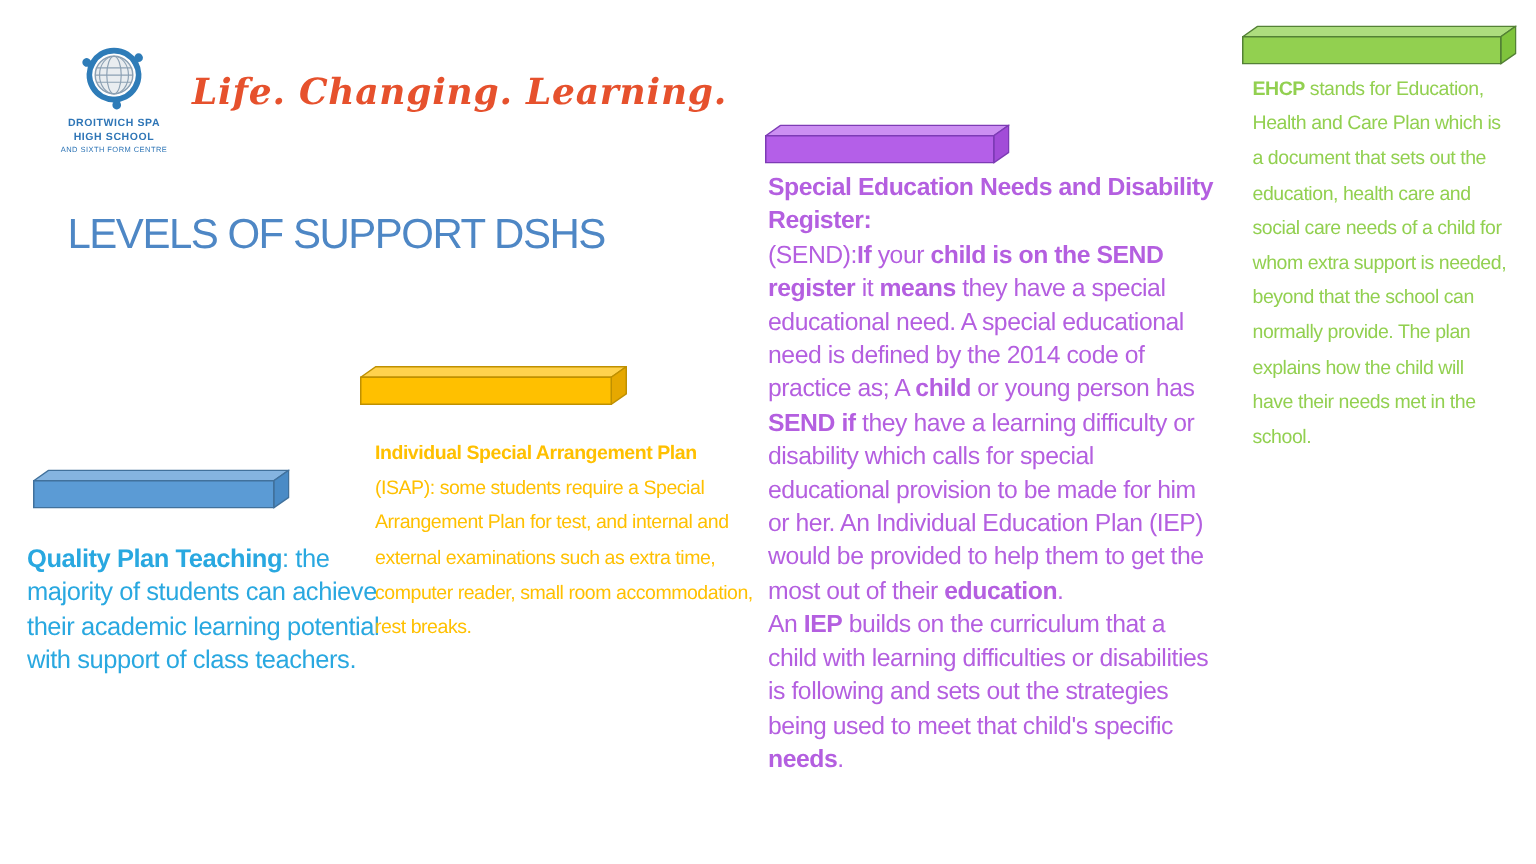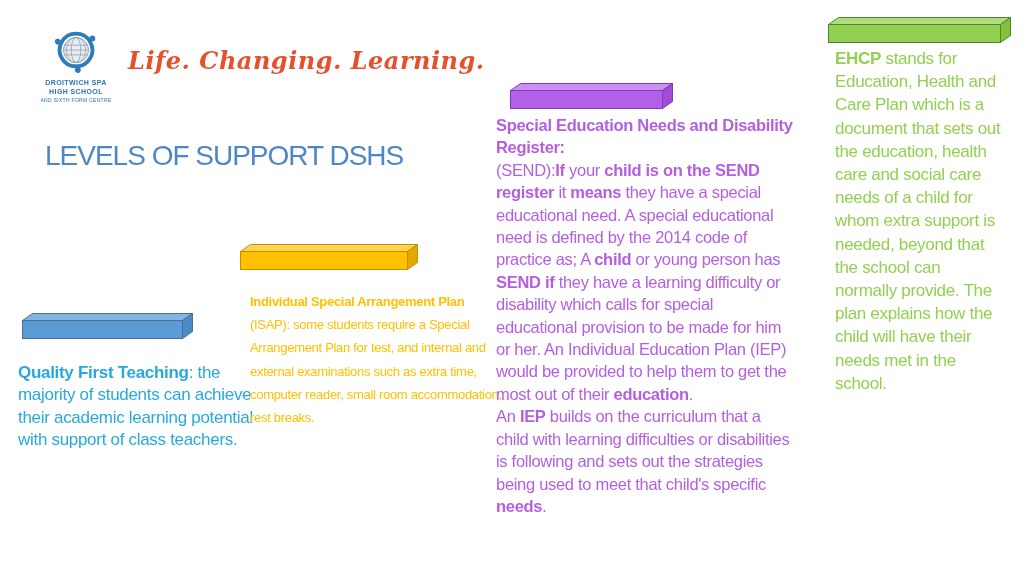--- a/index.html
+++ b/index.html
@@ -23,22 +23,22 @@
     font-size: 28px; letter-spacing: -1px; font-weight: 500; white-space: nowrap;
   }
   
   .bar { position: absolute; }
   .bar polygon, .bar rect { stroke-width: 1; }
   
   .leveltext { position: absolute; letter-spacing: -0.3px; }
   .leveltext b { font-weight: 700; }
   .lt-1 { left: 18px;  top: 362px; width: 238px; font-size: 17px;   line-height: 22.4px; }
   .lt-2 { left: 250px; top: 290px; width: 252px; font-size: 13px;   line-height: 23.2px; }
-  .lt-3 { left: 496px; top: 114px; width: 300px; font-size: 16.5px; line-height: 22.4px; }
-  .lt-4 { left: 835px; top: 47px;  width: 170px; font-size: 17px; line-height: 23.2px; }
+  .lt-3 { left: 512px; top: 114px; width: 300px; font-size: 16.5px; line-height: 22.4px; }
+  .lt-4 { left: 835px; top: 47px;  width: 170px; font-size: 13px; line-height: 23.2px; }
 </style>
 </head>
 <body>
 
 <div class="slide">
 
   <div class="logo">
     <svg viewBox="0 0 56 56">
       <circle cx="28" cy="27" r="13" fill="#e9edf0" stroke="#8ba0b3"></circle>
       <g fill="none" stroke-width="0.8" stroke="#8ba0b3">
@@ -70,21 +70,21 @@
 
   <div class="tagline" style="color: rgb(230, 81, 45);">Life. Changing. Learning.</div>
 
   <div class="page-title" style="color: rgb(78, 135, 197);">LEVELS OF SUPPORT DSHS</div>
 
   <svg class="bar" style="left:22px; top:313px;" width="171" height="26">
     <polygon points="0.5,7.5 10.5,0.5 170.5,0.5 160.5,7.5" fill="#85b4e0" stroke="#41719c"></polygon>
     <polygon points="160.5,7.5 170.5,0.5 170.5,18.5 160.5,25.5" fill="#4a8bc6" stroke="#41719c"></polygon>
     <rect x="0.5" y="7.5" width="160" height="18" fill="#5b9bd5" stroke="#41719c"></rect>
   </svg>
-  <div class="leveltext lt-1" style="color: rgb(41, 168, 224);"><b>Quality First Teaching</b>: the majority of students can achieve their academic learning potential with support of class teachers.</div>
+  <div class="leveltext lt-1" style="color: rgb(41, 168, 224);"><b>Quality Plan Teaching</b>: the majority of students can achieve their academic learning potential with support of class teachers.</div>
 
   <svg class="bar" style="left:240px; top:244px;" width="178" height="26">
     <polygon points="0.5,7.5 10.5,0.5 177.5,0.5 167.5,7.5" fill="#ffd24d" stroke="#bf9000"></polygon>
     <polygon points="167.5,7.5 177.5,0.5 177.5,18.5 167.5,25.5" fill="#e6a800" stroke="#bf9000"></polygon>
     <rect x="0.5" y="7.5" width="167" height="18" fill="#ffc000" stroke="#bf9000"></rect>
   </svg>
   <div class="leveltext lt-2" style="color: rgb(255, 192, 0);"><b>Individual Special Arrangement Plan</b> (ISAP): some students require a Special Arrangement Plan for test, and internal and external examinations such as extra time, computer reader, small room accommodation, rest breaks.</div>
 
   <svg class="bar" style="left:510px; top:83px;" width="163" height="26">
     <polygon points="0.5,7.5 10.5,0.5 162.5,0.5 152.5,7.5" fill="#cc8ff2" stroke="#7d3bb5"></polygon>

